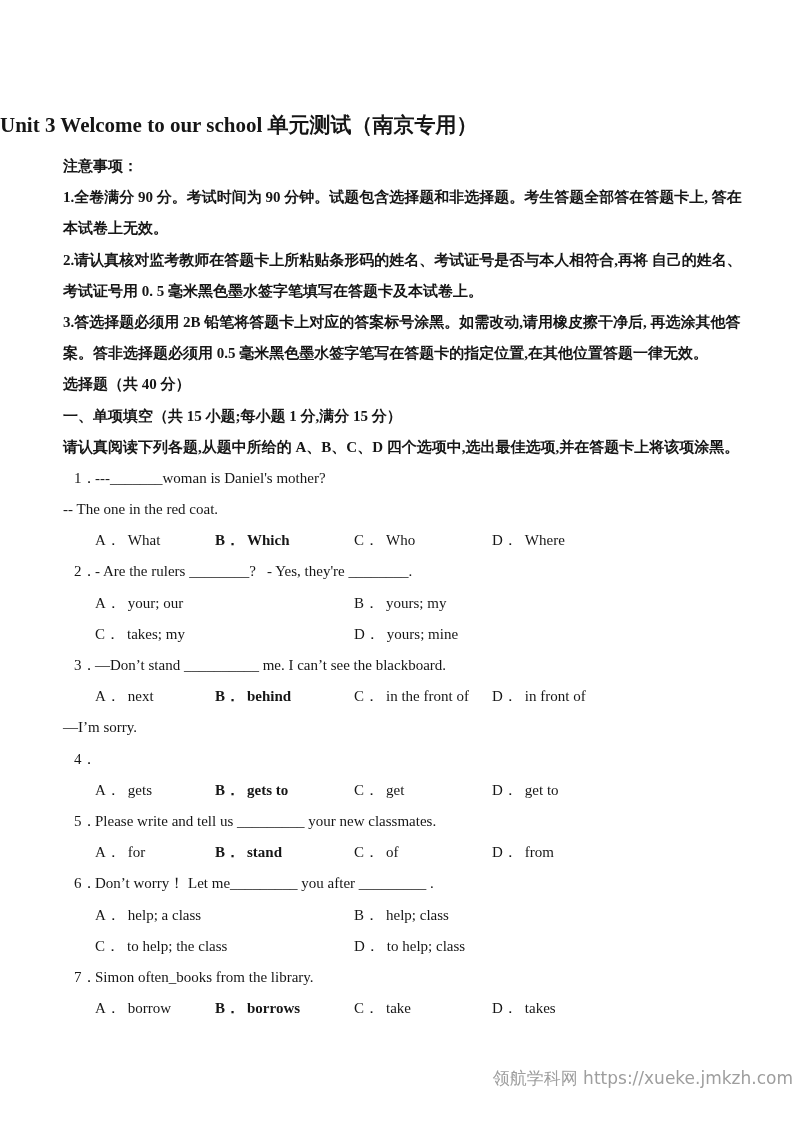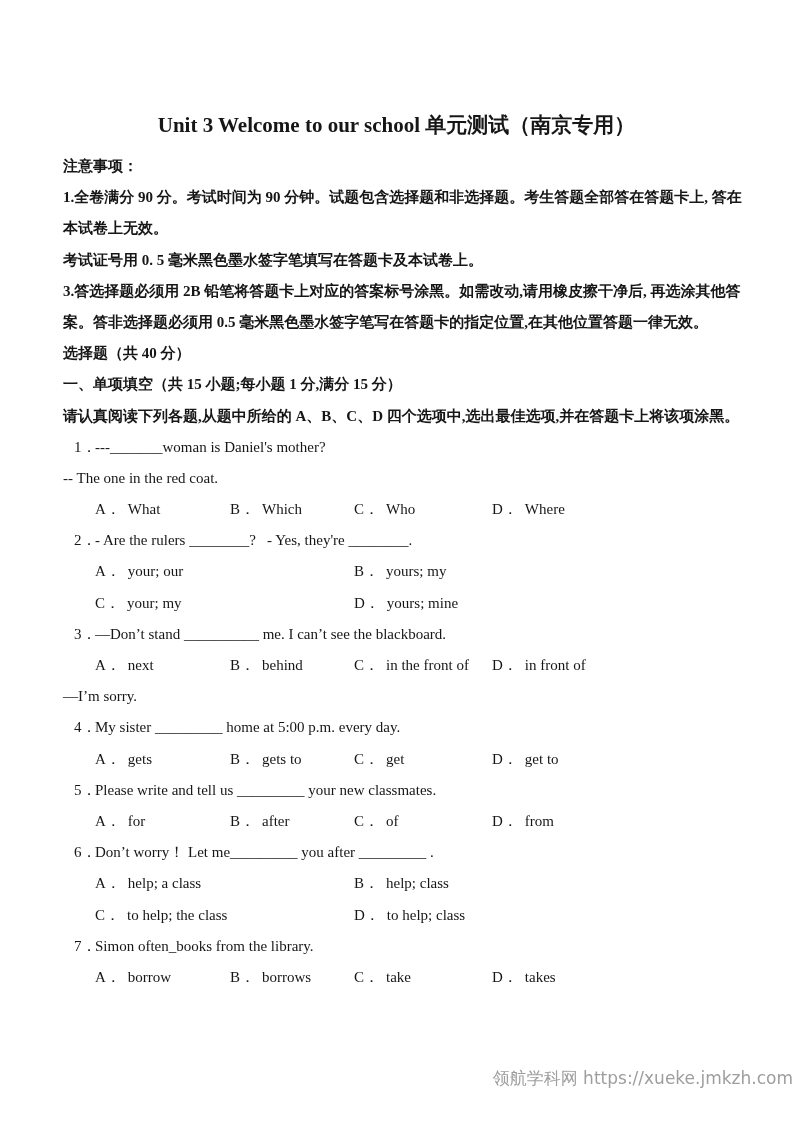--- a/index.html
+++ b/index.html
@@ -12,21 +12,21 @@
     background: #ffffff;
     overflow: hidden;
     font-family: "Liberation Serif", serif;
     color: #161616;
   }
   .title {
     position: absolute;
     top: 111px;
     left: 0;
     width: 100%;
-    text-align: center;
+    text-align: left;
     font-size: 21px;
     font-weight: bold;
     white-space: pre;
   }
   .content {
     position: absolute;
     left: 63px;
     top: 151px;
     width: 672px;
   }
@@ -36,21 +36,21 @@
     line-height: 31.2px;
     font-size: 15px;
     white-space: pre;
   }
   .bold { font-weight: bold; }
   .center { text-align: left; }
   .qnum { position: absolute; left: 11px; top: 0; }
   .qstem { position: absolute; left: 32px; top: 0; }
   .opt { position: absolute; top: 0; }
   .c1 { left: 32px; }
-  .c2 { left: 167px; }
+  .c2 { left: 152px; font-weight: bold; }
   .c3 { left: 291px; }
   .c4 { left: 429px; }
   .olabel { margin-right: 7px; }
   .footer {
     position: absolute;
     top: 1063px;
     left: 0;
     width: 100%;
     text-align: right;
     font-size: 17px;
@@ -65,20 +65,21 @@
 
 <div class="page">
 
   <div class="title">Unit 3 Welcome to our school 单元测试（南京专用）</div>
 
   <div class="content">
 
     <div class="line bold">注意事项：</div>
     <div class="line bold">1.全卷满分 90 分。考试时间为 90 分钟。试题包含选择题和非选择题。考生答题全部答在答题卡上, 答在</div>
     <div class="line bold">本试卷上无效。</div>
+    <div class="line bold">2.请认真核对监考教师在答题卡上所粘贴条形码的姓名、考试证号是否与本人相符合,再将 自己的姓名、</div>
     <div class="line bold">考试证号用 0. 5 毫米黑色墨水签字笔填写在答题卡及本试卷上。</div>
     <div class="line bold">3.答选择题必须用 2B 铅笔将答题卡上对应的答案标号涂黑。如需改动,请用橡皮擦干净后, 再选涂其他答</div>
     <div class="line bold">案。答非选择题必须用 0.5 毫米黑色墨水签字笔写在答题卡的指定位置,在其他位置答题一律无效。</div>
 
     <div class="line bold center">选择题（共 40 分）</div>
     <div class="line bold">一、单项填空（共 15 小题;每小题 1 分,满分 15 分）</div>
     <div class="line bold">请认真阅读下列各题,从题中所给的 A、B、C、D 四个选项中,选出最佳选项,并在答题卡上将该项涂黑。</div>
 
     <div class="line">
       <span class="qnum">1．</span>
@@ -94,54 +95,53 @@
 
     <div class="line">
       <span class="qnum">2．</span>
       <span class="qstem">- Are the rulers ________?   - Yes, they're ________.</span>
     </div>
     <div class="line">
       <span class="opt c1"><span class="olabel">A．</span><span>your; our</span></span>
       <span class="opt c3"><span class="olabel">B．</span><span>yours; my</span></span>
     </div>
     <div class="line">
-      <span class="opt c1"><span class="olabel">C．</span><span>your; my</span></span>
+      <span class="opt c1"><span class="olabel">C．</span><span>takes; my</span></span>
       <span class="opt c3"><span class="olabel">D．</span><span>yours; mine</span></span>
     </div>
 
     <div class="line">
       <span class="qnum">3．</span>
       <span class="qstem">—Don’t stand __________ me. I can’t see the blackboard.</span>
     </div>
     <div class="line">
       <span class="opt c1"><span class="olabel">A．</span><span>next</span></span>
       <span class="opt c2"><span class="olabel">B．</span><span>behind</span></span>
       <span class="opt c3"><span class="olabel">C．</span><span>in the front of</span></span>
       <span class="opt c4"><span class="olabel">D．</span><span>in front of</span></span>
     </div>
     <div class="line">—I’m sorry.</div>
 
     <div class="line">
       <span class="qnum">4．</span>
-      <span class="qstem">My sister _________ home at 5:00 p.m. every day.</span>
     </div>
     <div class="line">
       <span class="opt c1"><span class="olabel">A．</span><span>gets</span></span>
       <span class="opt c2"><span class="olabel">B．</span><span>gets to</span></span>
       <span class="opt c3"><span class="olabel">C．</span><span>get</span></span>
       <span class="opt c4"><span class="olabel">D．</span><span>get to</span></span>
     </div>
 
     <div class="line">
       <span class="qnum">5．</span>
       <span class="qstem">Please write and tell us _________ your new classmates.</span>
     </div>
     <div class="line">
       <span class="opt c1"><span class="olabel">A．</span><span>for</span></span>
-      <span class="opt c2"><span class="olabel">B．</span><span>after</span></span>
+      <span class="opt c2"><span class="olabel">B．</span><span>stand</span></span>
       <span class="opt c3"><span class="olabel">C．</span><span>of</span></span>
       <span class="opt c4"><span class="olabel">D．</span><span>from</span></span>
     </div>
 
     <div class="line">
       <span class="qnum">6．</span>
       <span class="qstem">Don’t worry！ Let me_________ you after _________ .</span>
     </div>
     <div class="line">
       <span class="opt c1"><span class="olabel">A．</span><span>help; a class</span></span>

